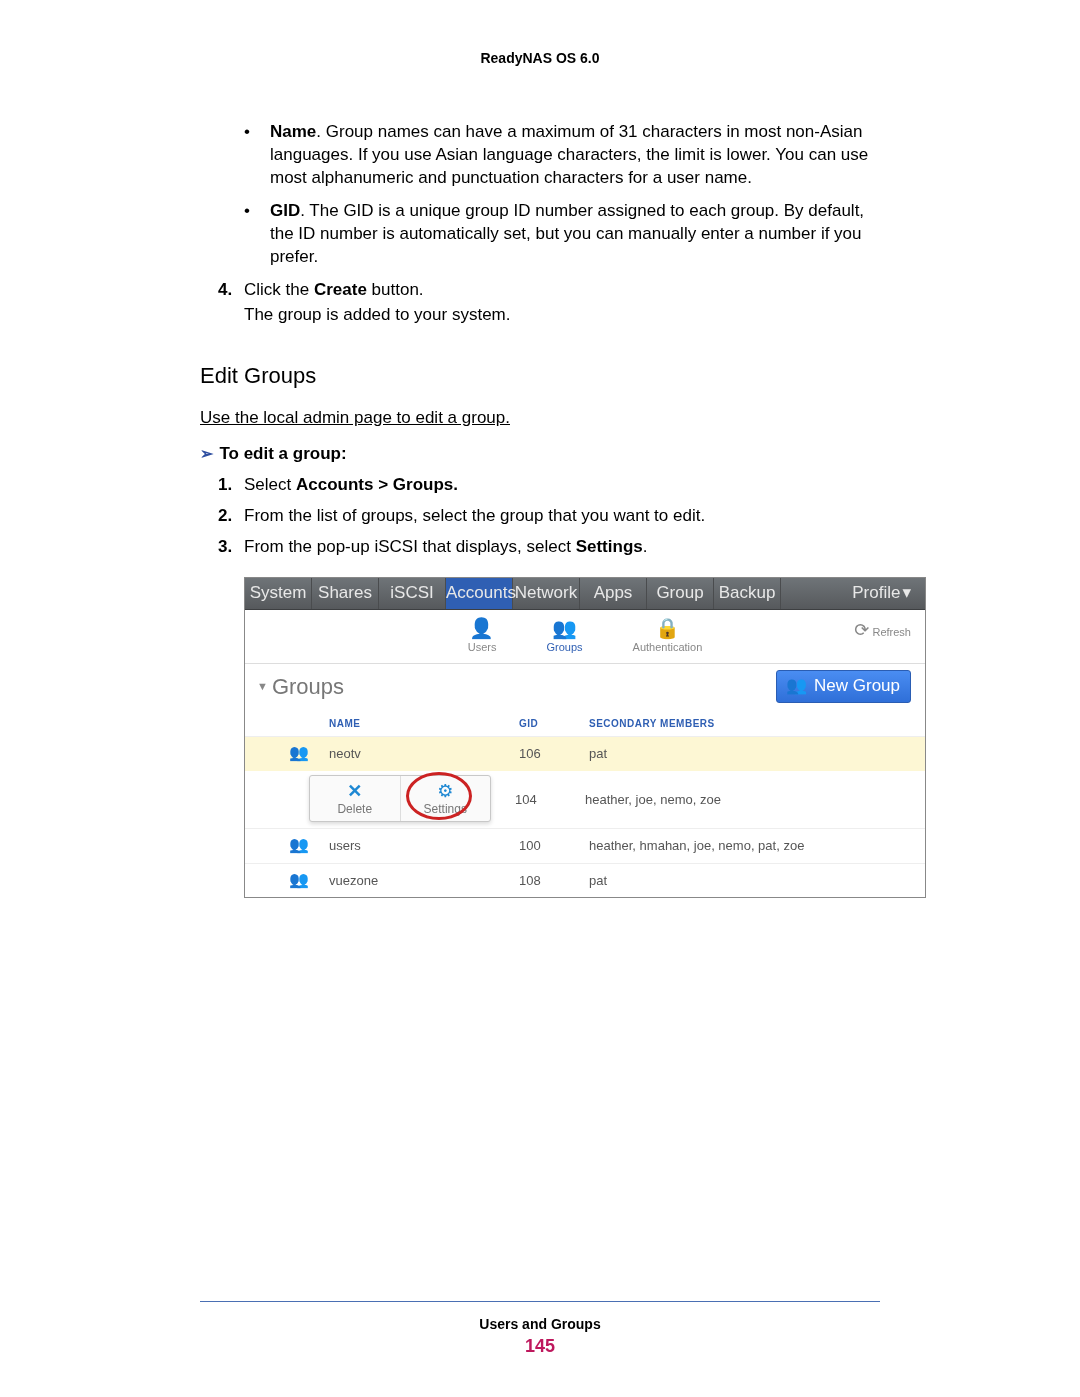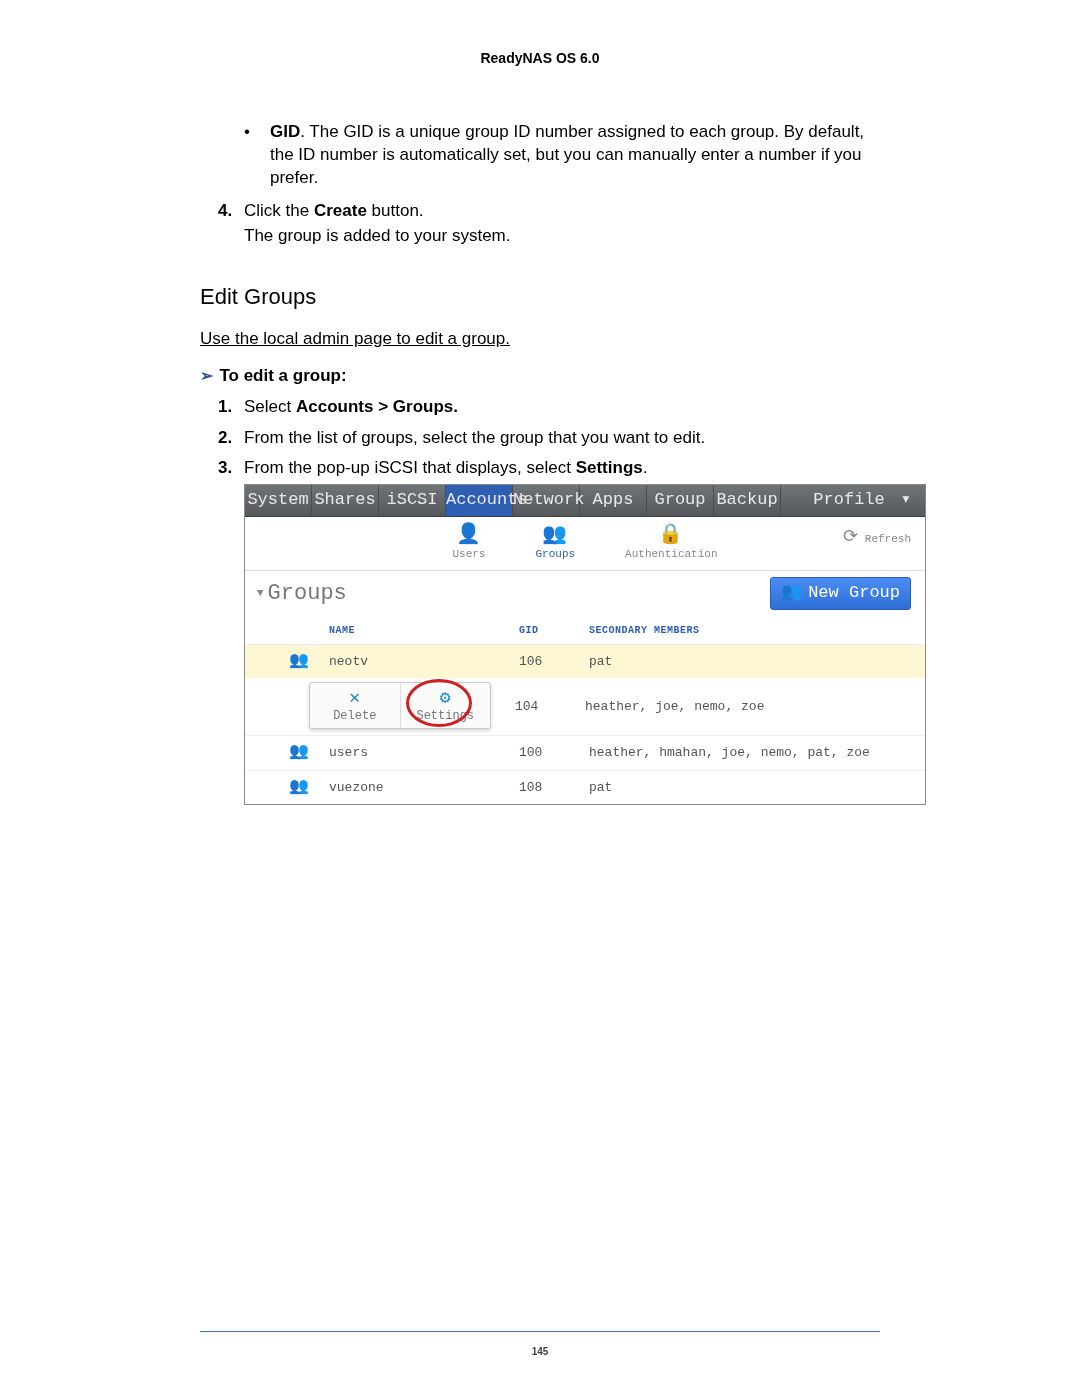--- a/index.html
+++ b/index.html
@@ -43,45 +43,45 @@
   }
   .proc-head {
     font-weight: bold;
     font-size: 17px;
     margin: 14px 0 6px 0;
   }
   .proc-head .caret { color: #2e4ea0; margin-right: 6px; font-size: 16px;}
   .ol { margin: 4px 0 0 18px; }
   .ol .num-item { margin-left: 0; }
   .screenshot-box {
-    margin: 4px 0 0 44px;
+    margin: 18px 0 0 44px;
     width: 680px;
     border: 1px solid #888;
-    font-family: Liberation Mono, monospace;
+    font-family: Liberation Sans, sans-serif;
     font-size: 12px;
     color: #555;
   }
   .topnav {
     display: flex;
     background: linear-gradient(#6f7478,#56595c);
     color: #e8e8e8;
     font-size: 12px;
     border-bottom: 1px solid #3d3f41;
     align-items: stretch;
   }
   .topnav .tab {
     padding: 4px 0;
     width: 66px;
     text-align: center;
     border-right: 1px solid #4a4c4e;
     cursor: default;
   }
   .topnav .tab.active { background: #2f5fb3; }
   .topnav .spacer { flex: 1; }
-  .topnav .profile { padding: 4px 14px; display:flex; align-items:flex-end; gap:16px;}
+  .topnav .profile { padding: 4px 14px; display:flex; align-items:flex-end; gap:2px;}
   .toolbar {
     display: flex;
     justify-content: center;
     gap: 50px;
     padding: 8px 12px 8px 12px;
     border-bottom: 1px solid #ddd;
     position: relative;
     background:#fff;
   }
   .toolbar .tb-item { text-align: center; color:#888; font-size:11px; cursor:default;}
@@ -133,31 +133,34 @@
   .red-circle {
     position:absolute; right:18px; top:-4px; width:60px; height:42px;
     border:3px solid #c22; border-radius:50%;
     pointer-events:none;
   }
   .footer {
     position:absolute; bottom:40px; left:0; right:0; text-align:center;
   }
   .footer .rule { border-top:1px solid #4a6fb3; margin:0 130px 14px 130px;}
   .footer .ft1 { font-size:14px; font-weight:bold; }
-  .footer .ft2 { font-size:10px; font-weight:bold; color:#404040; margin-top:4px;}
+  .footer .ft2 { font-size:18px; font-weight:bold; color:#be185d; margin-top:4px;}
 </style>
 </head>
 <body>
 
 <div class="page">
 
   <div class="header-title">ReadyNAS OS 6.0</div>
 
   <div class="body-text">
     <ul class="bullet-list">
+      <li>
+        <b>Name</b><span>. Group names can have a maximum of 31 characters in most non-Asian languages. If you use Asian language characters, the limit is lower. You can use most alphanumeric and punctuation characters for a user name.</span>
+      </li>
       <li>
         <b>GID</b><span>. The GID is a unique group ID number assigned to each group. By default, the ID number is automatically set, but you can manually enter a number if you prefer.</span>
       </li>
     </ul>
 
     <div class="num-item">
       <span class="num">4.</span>
       <span class="txt">
         <span>Click the </span><b>Create</b><span> button.</span>
       </span>
@@ -295,16 +298,17 @@
           <td>108</td>
           <td>pat</td>
         </tr>
       </tbody>
         </table>
     </div>
   </div>
 
   <div class="footer">
     <div class="rule"></div>
+    <div class="ft1">Users and Groups</div>
     <div class="ft2">145</div>
   </div>
 
 </div>
 
 </body></html>

